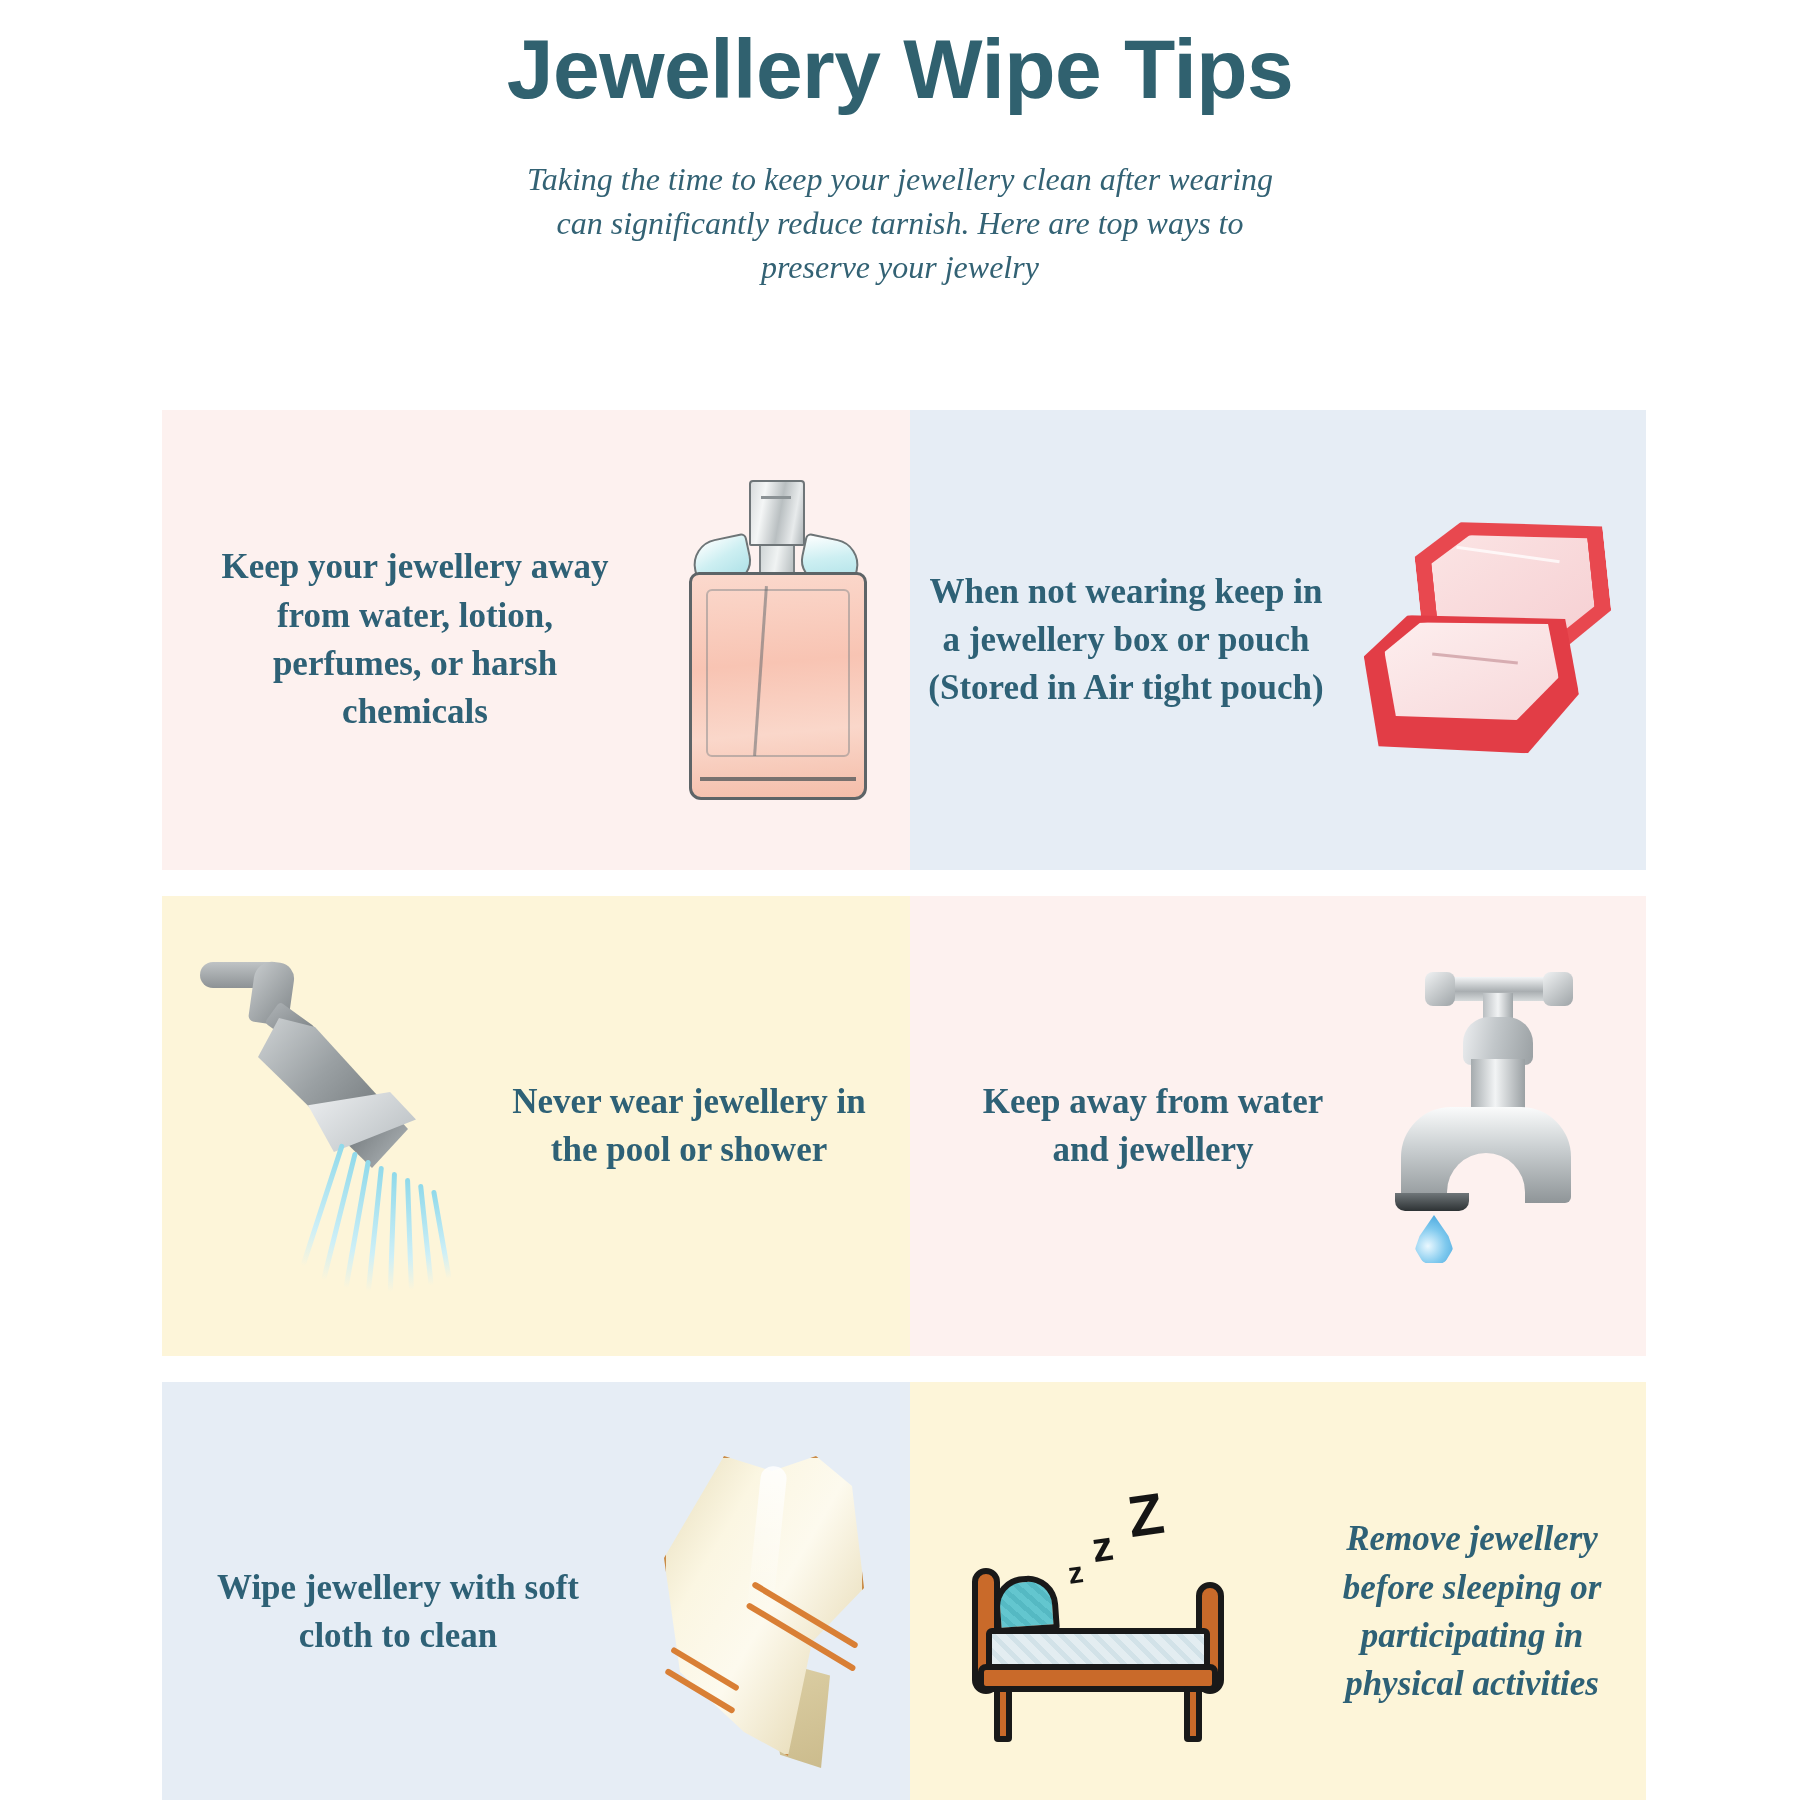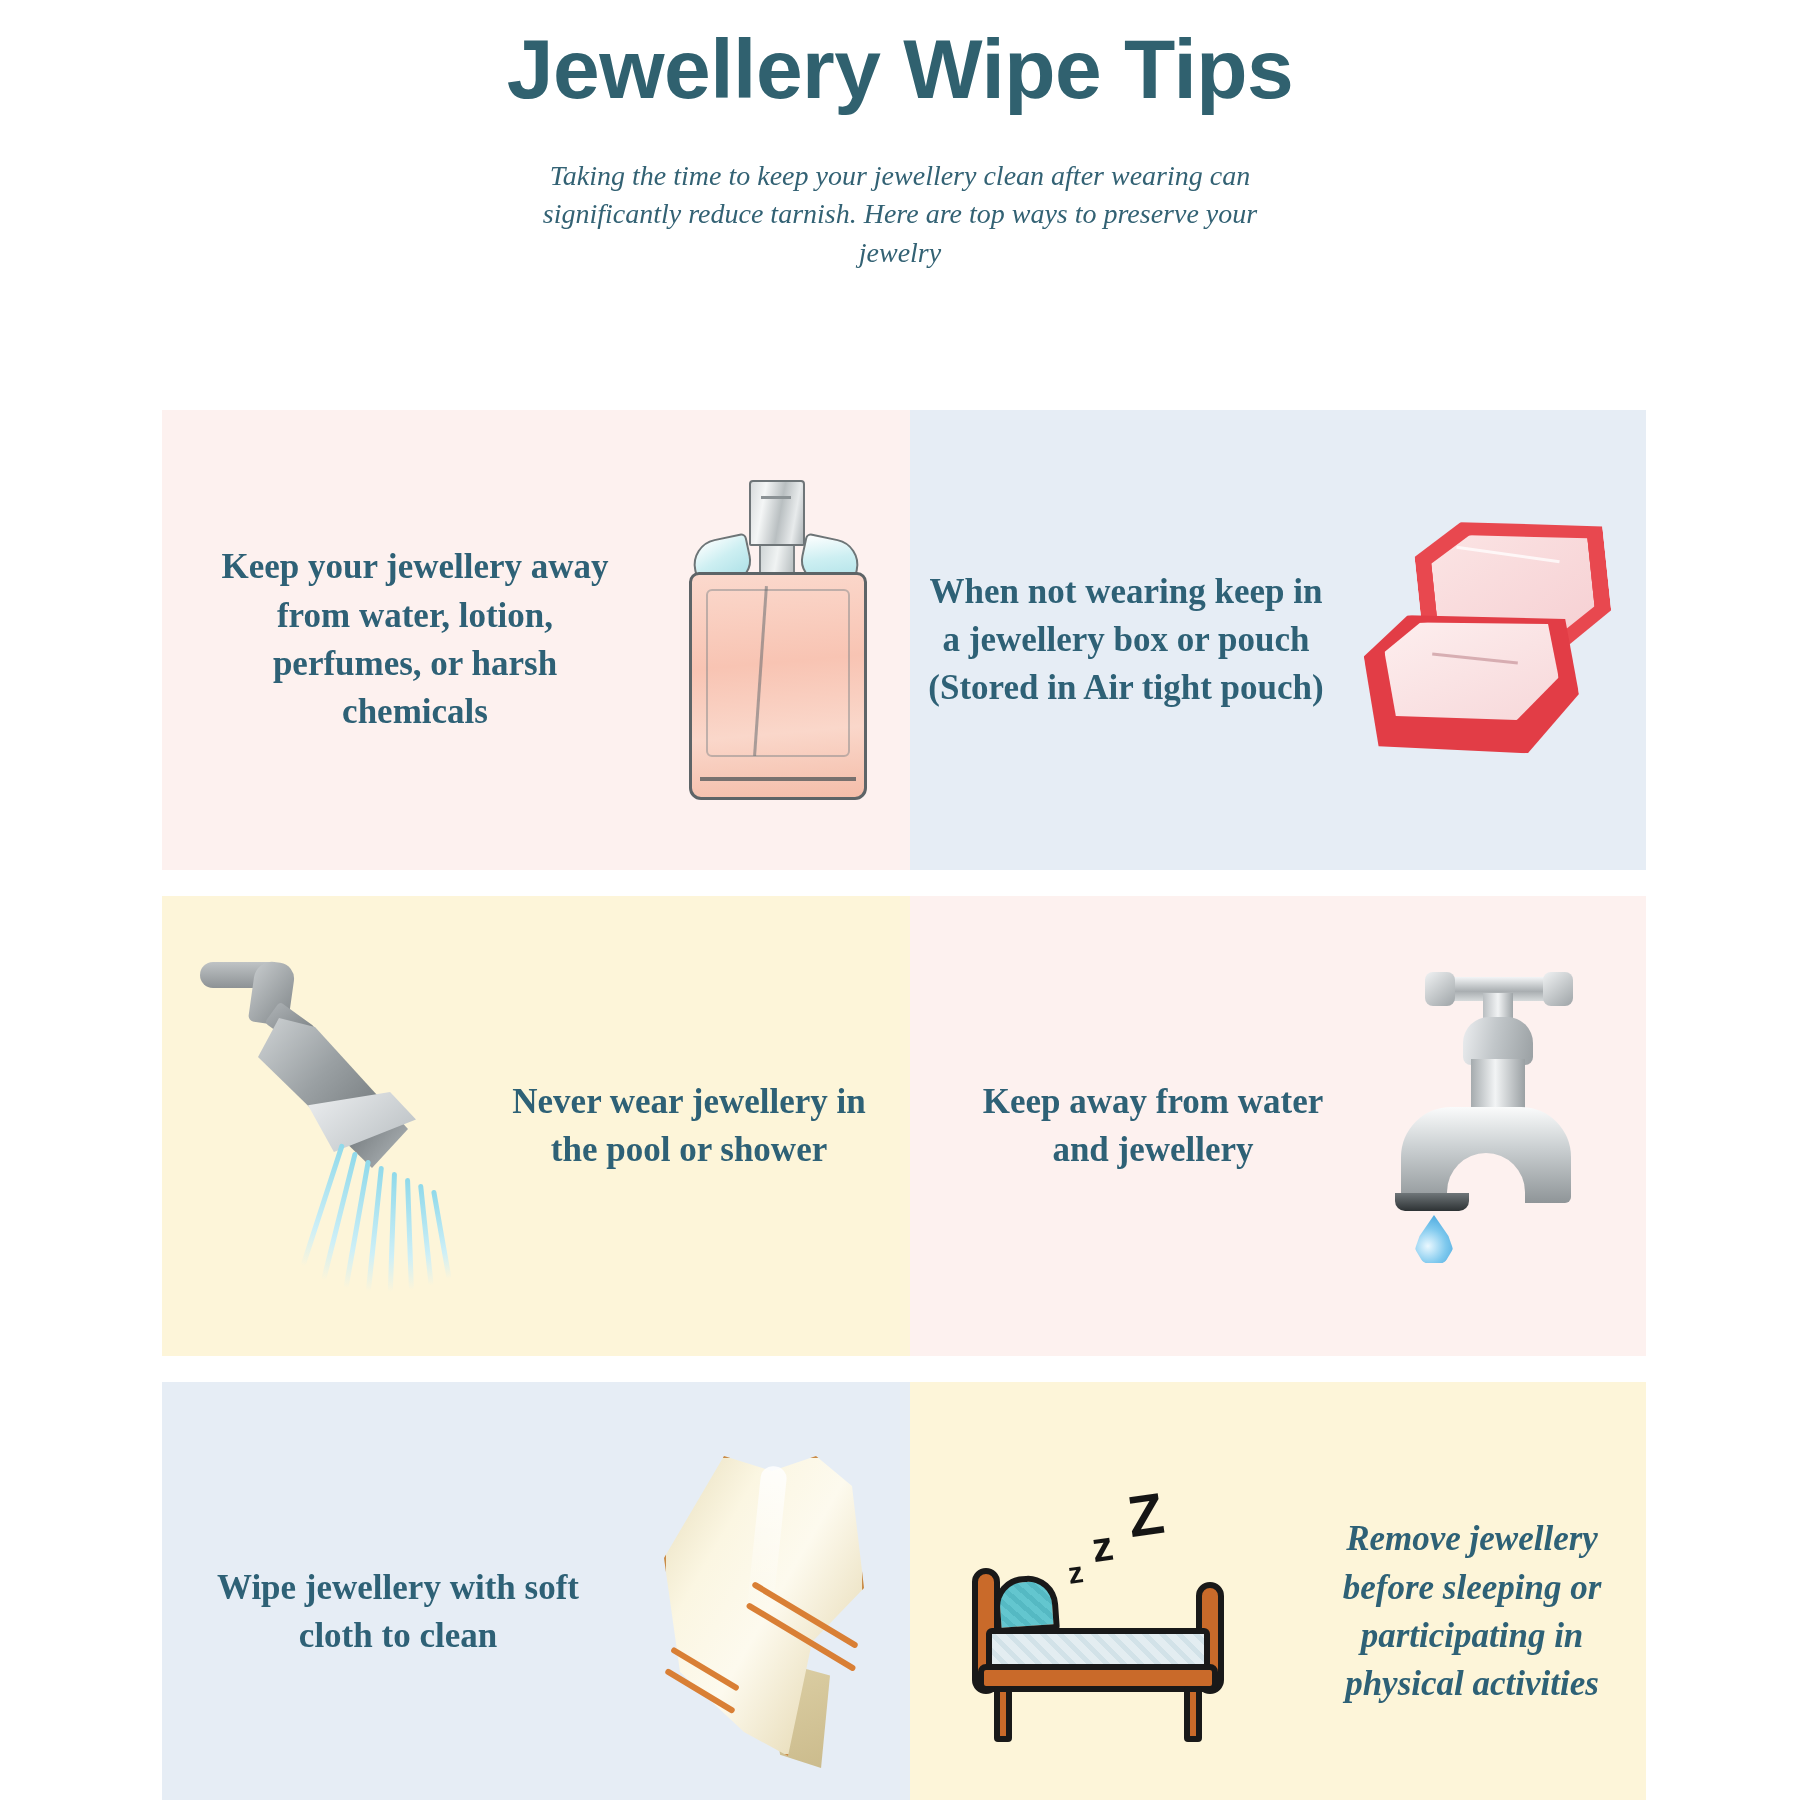--- a/index.html
+++ b/index.html
@@ -32,21 +32,21 @@
     line-height: 1.08;
     color: #30616f;
     letter-spacing: -0.5px;
     margin: 0;
   }
   .subtitle {
     margin: 42px auto 0 auto;
     width: 790px;
     font-family: "Liberation Serif", "DejaVu Serif", serif;
     font-style: italic;
-    font-size: 28px;
+    font-size: 32px;
     line-height: 1.38;
     color: #336274;
   }
 
   
   .grid {
     position: absolute;
     top: 410px;
     left: 162px;
     width: 1478px;

